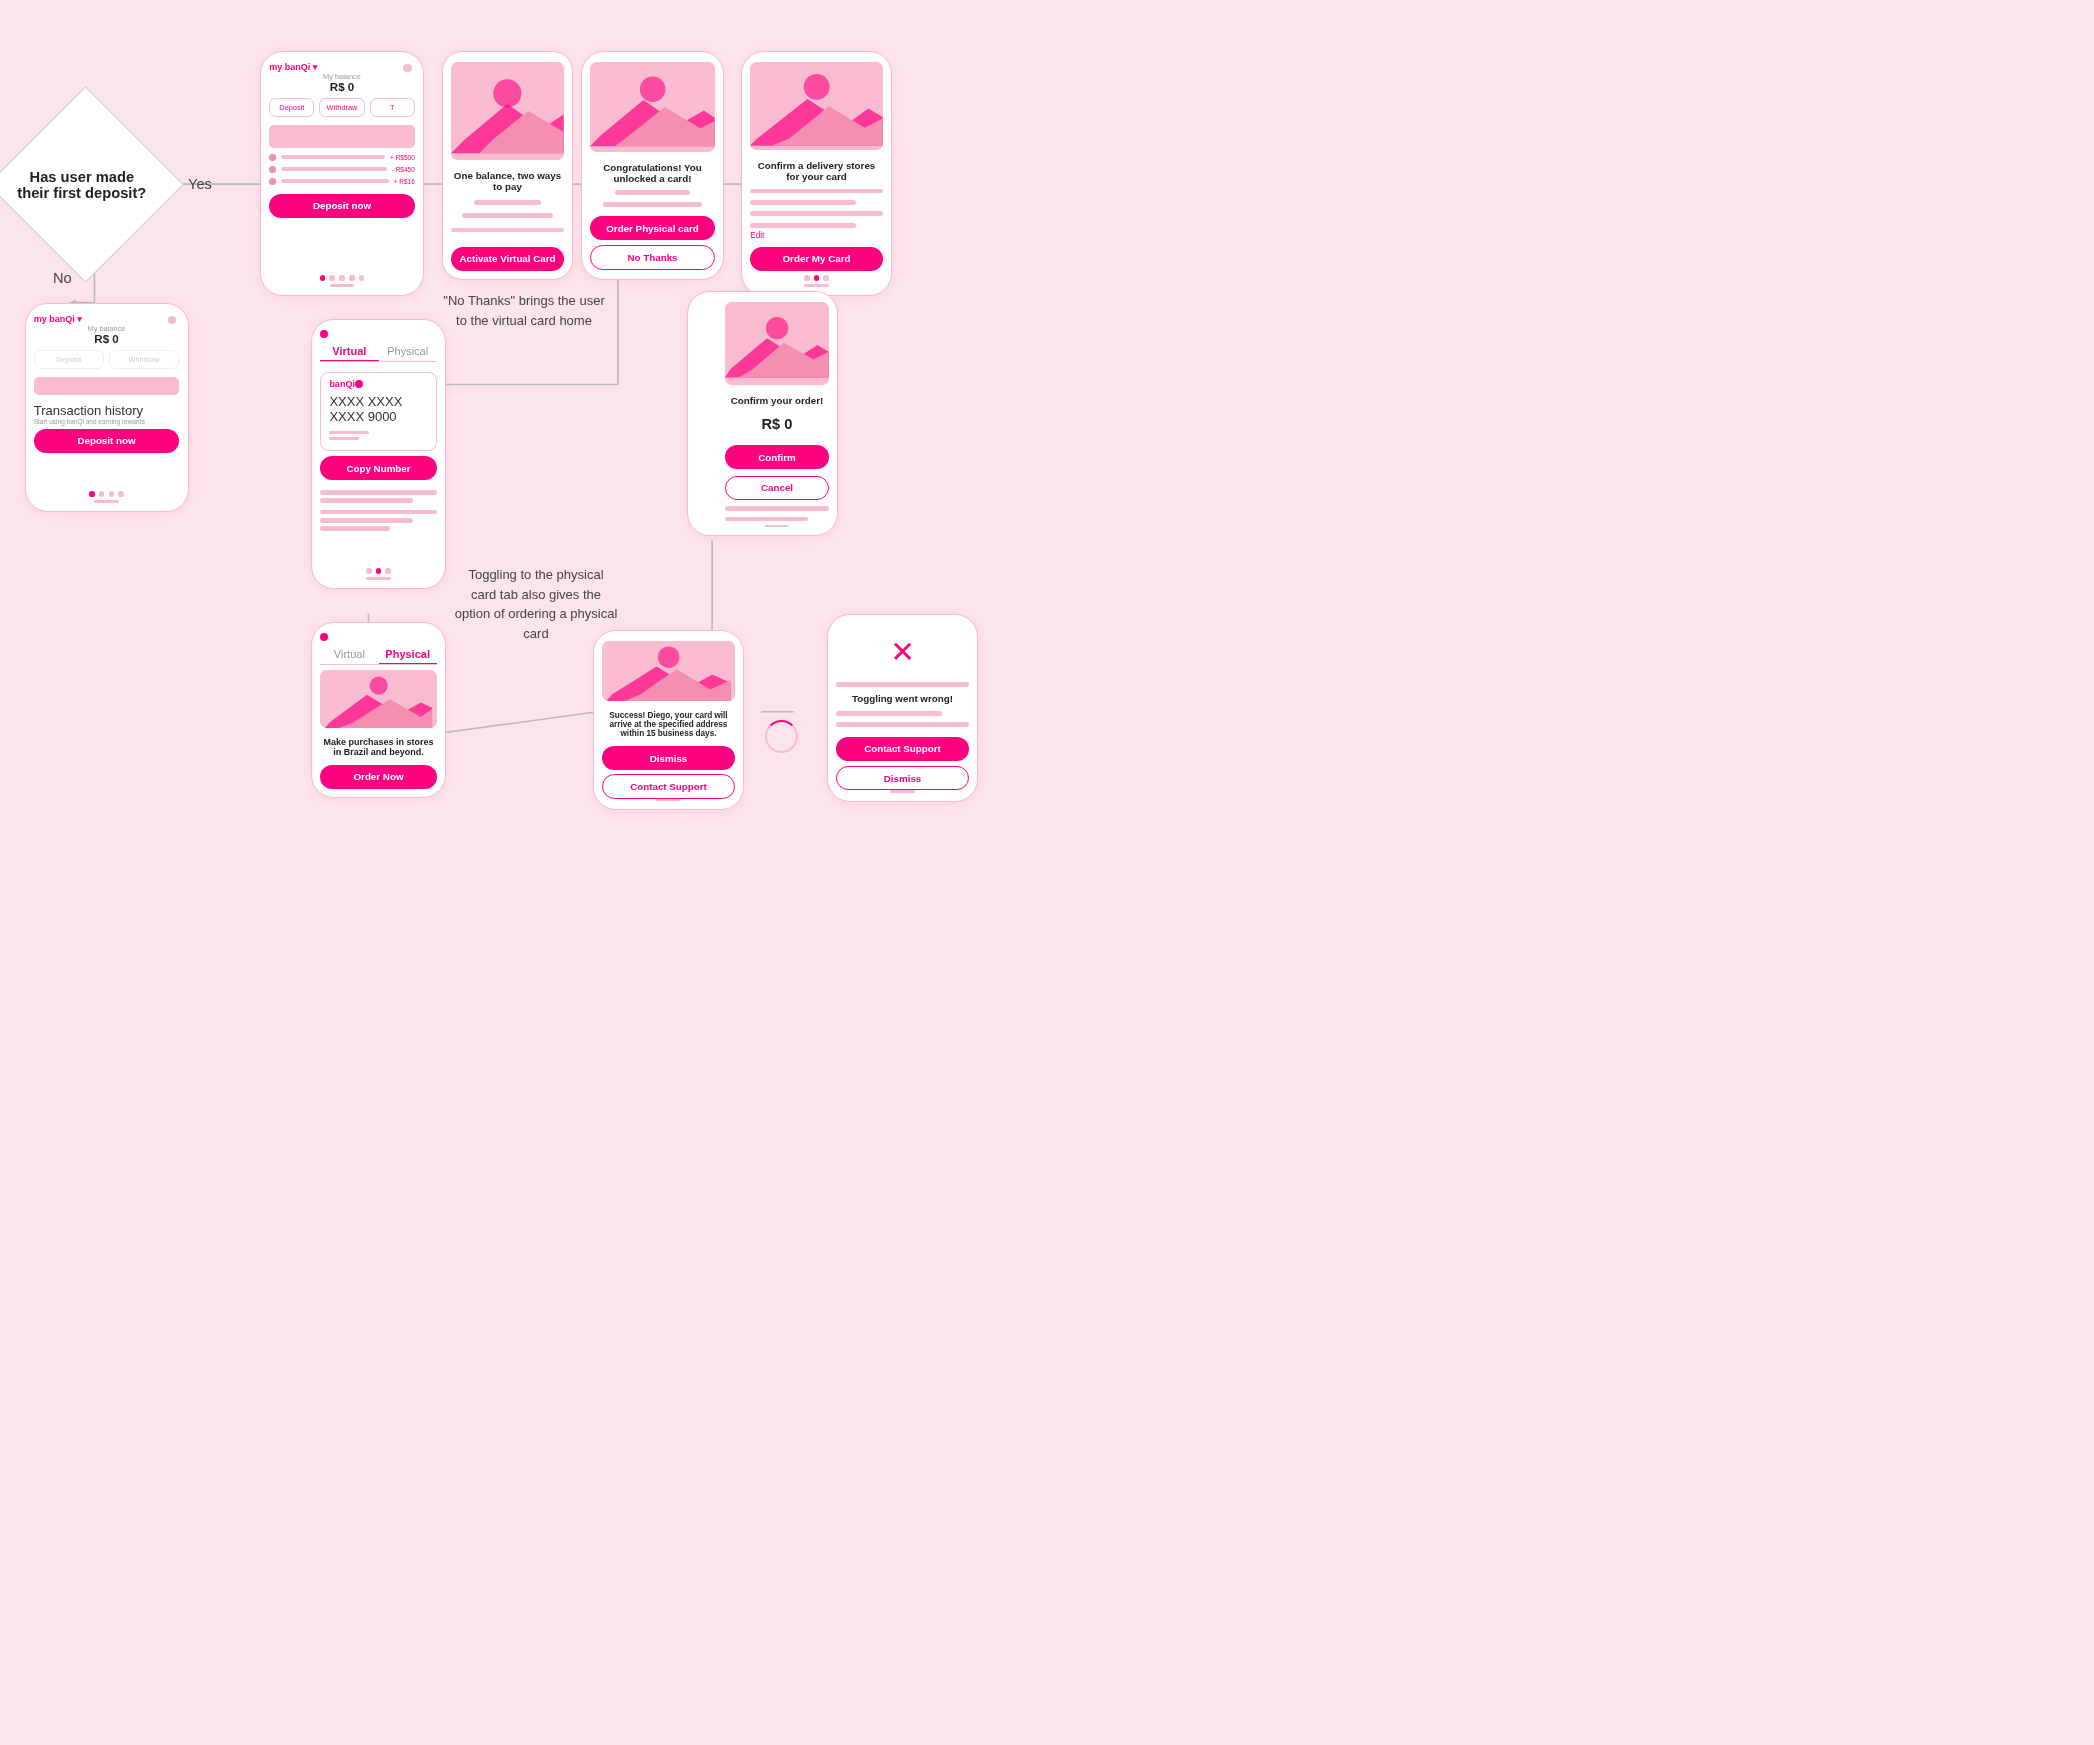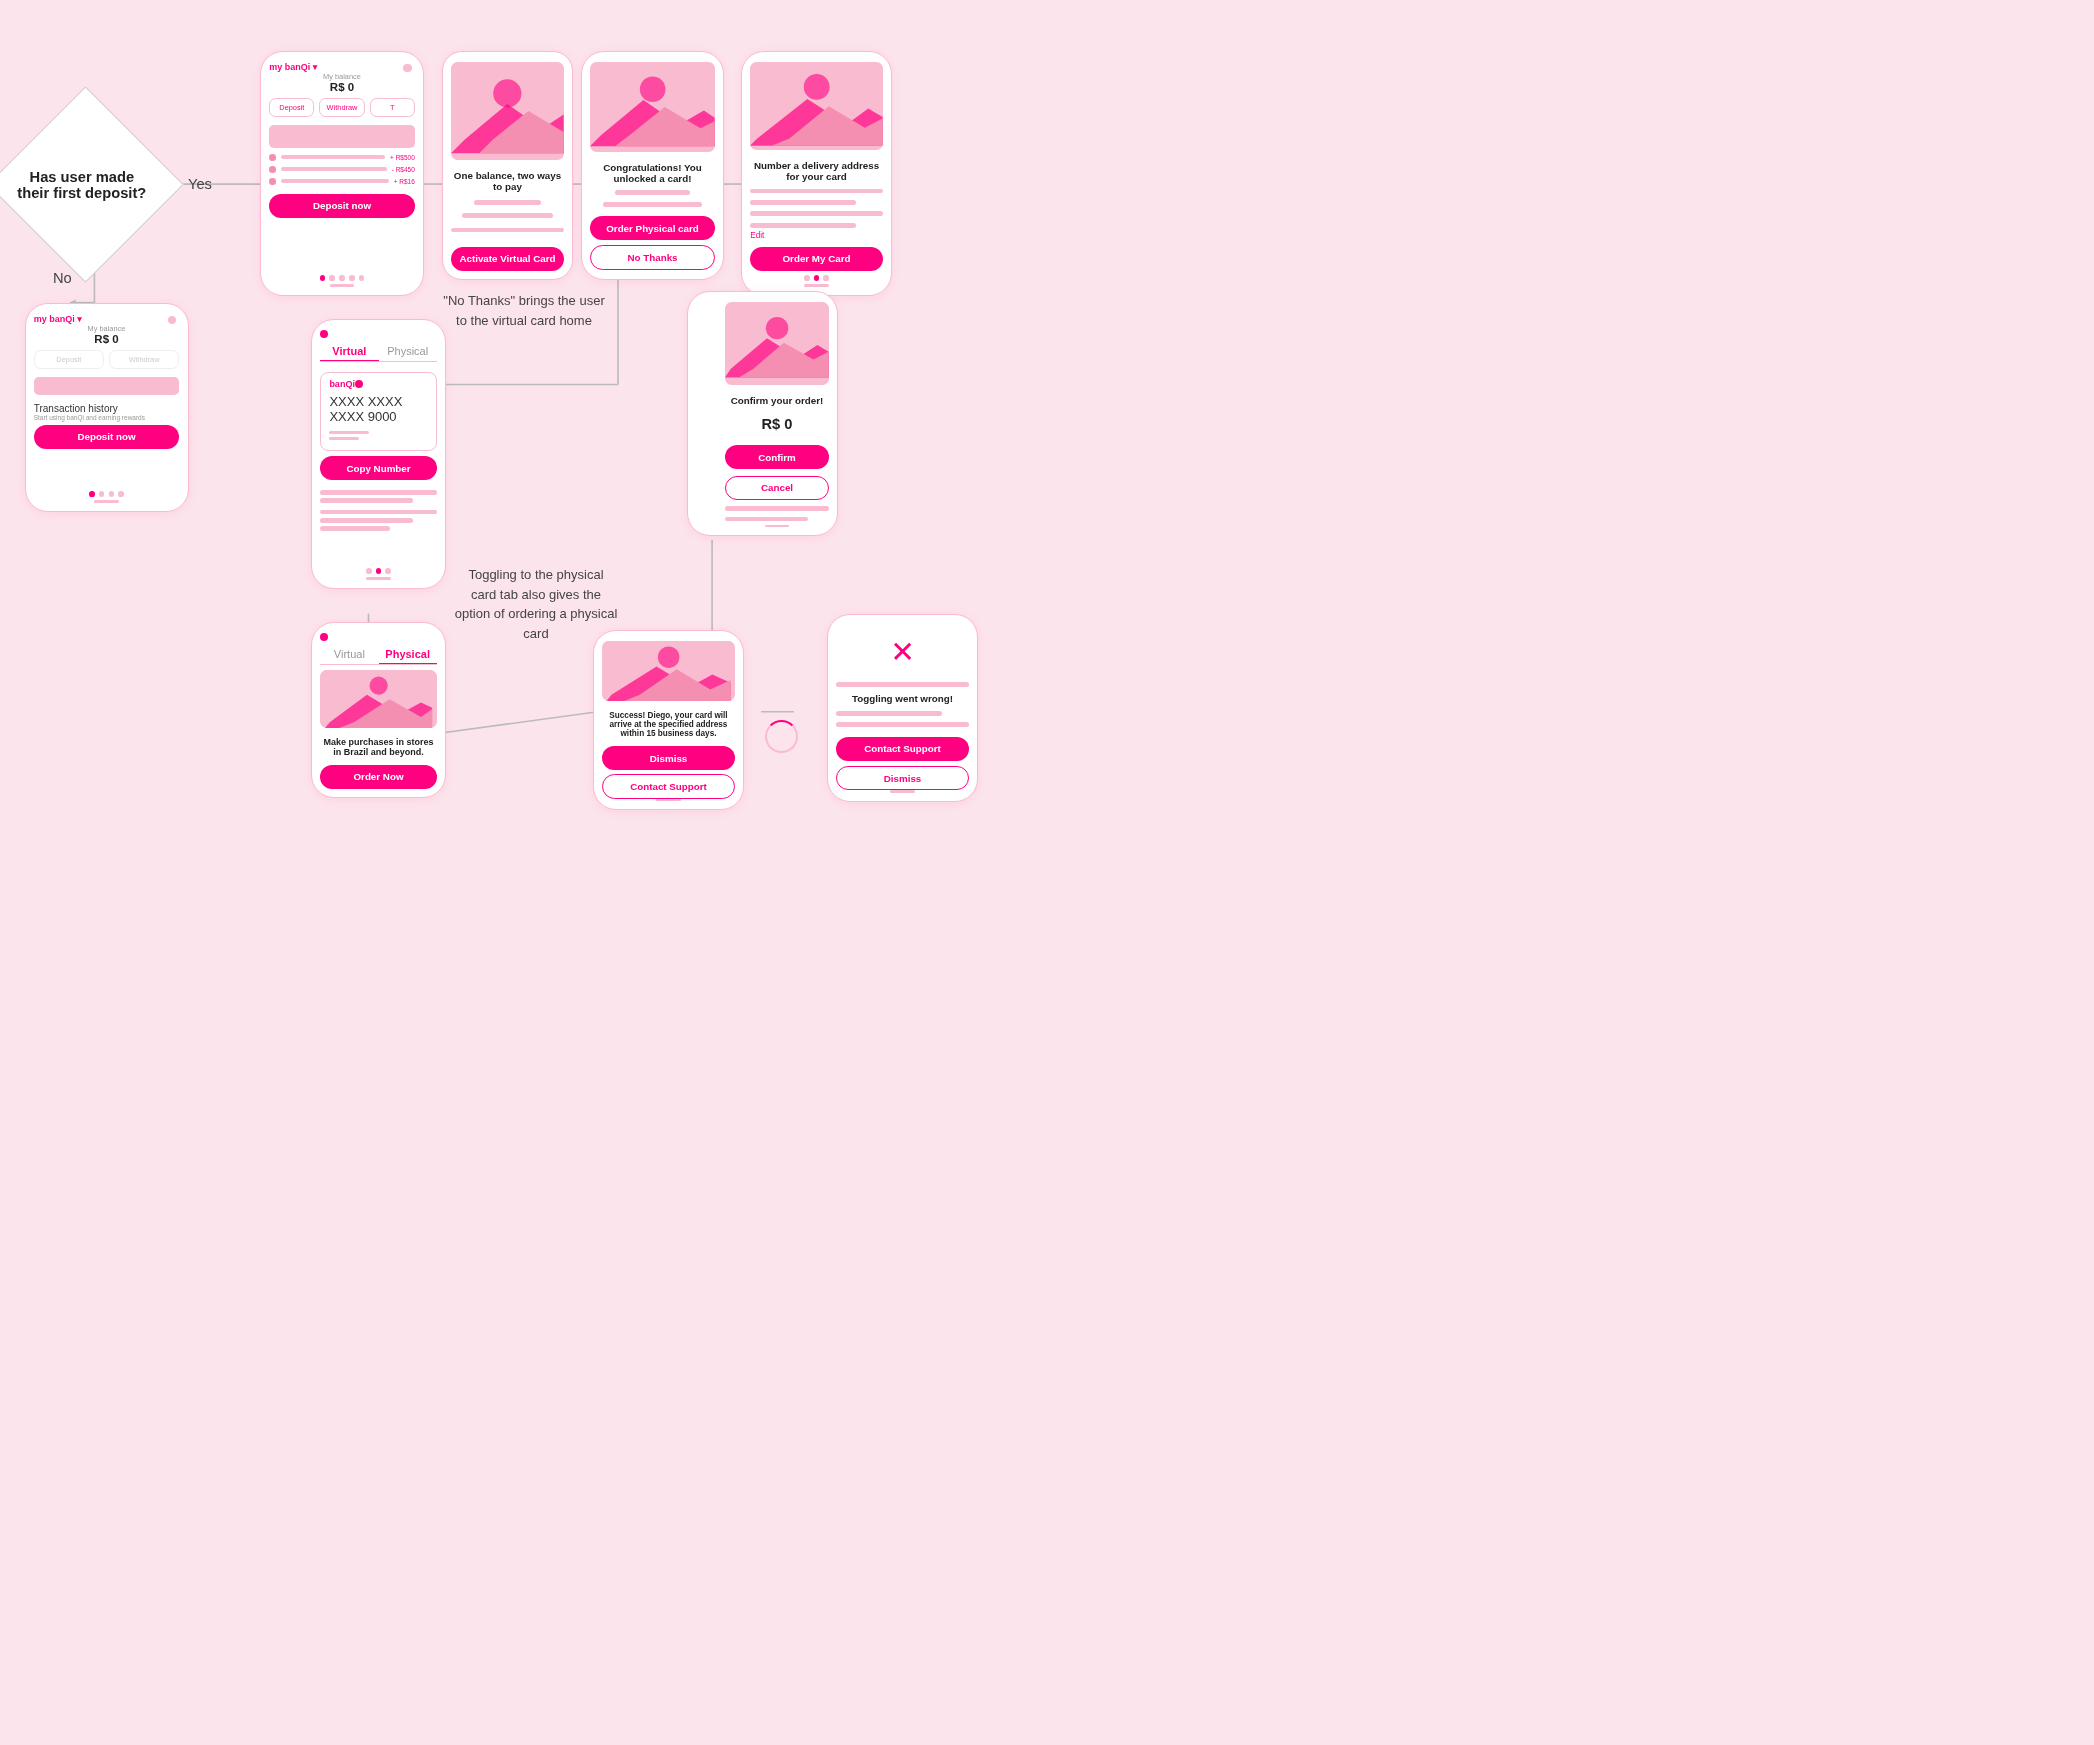--- a/index.html
+++ b/index.html
@@ -450,21 +450,21 @@
 <div class="phone" style="left:741px; top:51px; width:151px; height:245px;">
   <div class="phone-inner">
     <div class="img-placeholder" style="height:90px; margin-bottom:6.5px;">
       <svg viewBox="0 0 185 110" xmlns="http://www.w3.org/2000/svg">
         <rect width="185" height="110" fill="#f8bbd0"></rect>
         <circle cx="93" cy="28" r="18" fill="#ff0080" opacity="0.6"></circle>
         <polygon points="10,100 80,45 135,80 165,58 185,70 185,110 0,110" fill="#ff0080" opacity="0.7"></polygon>
         <polygon points="55,100 110,55 160,85 185,72 185,110 30,110" fill="#f48fb1"></polygon>
       </svg>
     </div>
-    <div class="screen-title">Number a delivery address
+    <div class="screen-title">Confirm a delivery stores
 for your card</div>
     <div class="line full" style="margin:3.3px 0;"></div>
     <div class="line med" style="margin:3.3px 0;"></div>
     <div class="line full" style="margin:3.3px 0;"></div>
     <div class="line med" style="margin:3.3px 0;"></div>
     <div class="edit-link">Edit</div>
     <div style="margin-top:auto; padding-top:6.5px;">
       <div class="btn-pink">Order My Card</div>
     </div>
     <div class="dots-row">
@@ -480,21 +480,21 @@
   <div class="phone-inner" style="position:relative;">
     <div class="status-dot"></div>
     <div class="banqi-logo">my banQi ▾</div>
     <div class="balance-label">My balance</div>
     <div class="balance-amount">R$ 0</div>
     <div class="action-row">
       <div class="action-btn-small" style="color:#ccc;border-color:#eee;">Deposit</div>
       <div class="action-btn-small" style="color:#ccc;border-color:#eee;">Withdraw</div>
     </div>
     <div style="background:#f8bbd0;border-radius:4.9px;height:18px;margin:3.3px 0;"></div>
-    <div style="font-size:10px;color:#333;margin-top:4.9px;">Transaction history</div>
+    <div style="font-size:13px;color:#333;margin-top:4.9px;">Transaction history</div>
     <div style="font-size:6.5px;color:#999;margin-bottom:3.3px;">Start using banQi and earning rewards</div>
     <div class="btn-pink">Deposit now</div>
     <div class="dots-row">
       <div class="nav-dot active"></div>
       <div class="nav-dot"></div>
       <div class="nav-dot"></div>
       <div class="nav-dot"></div>
     </div>
     <div class="nav-line"></div>
   </div>

